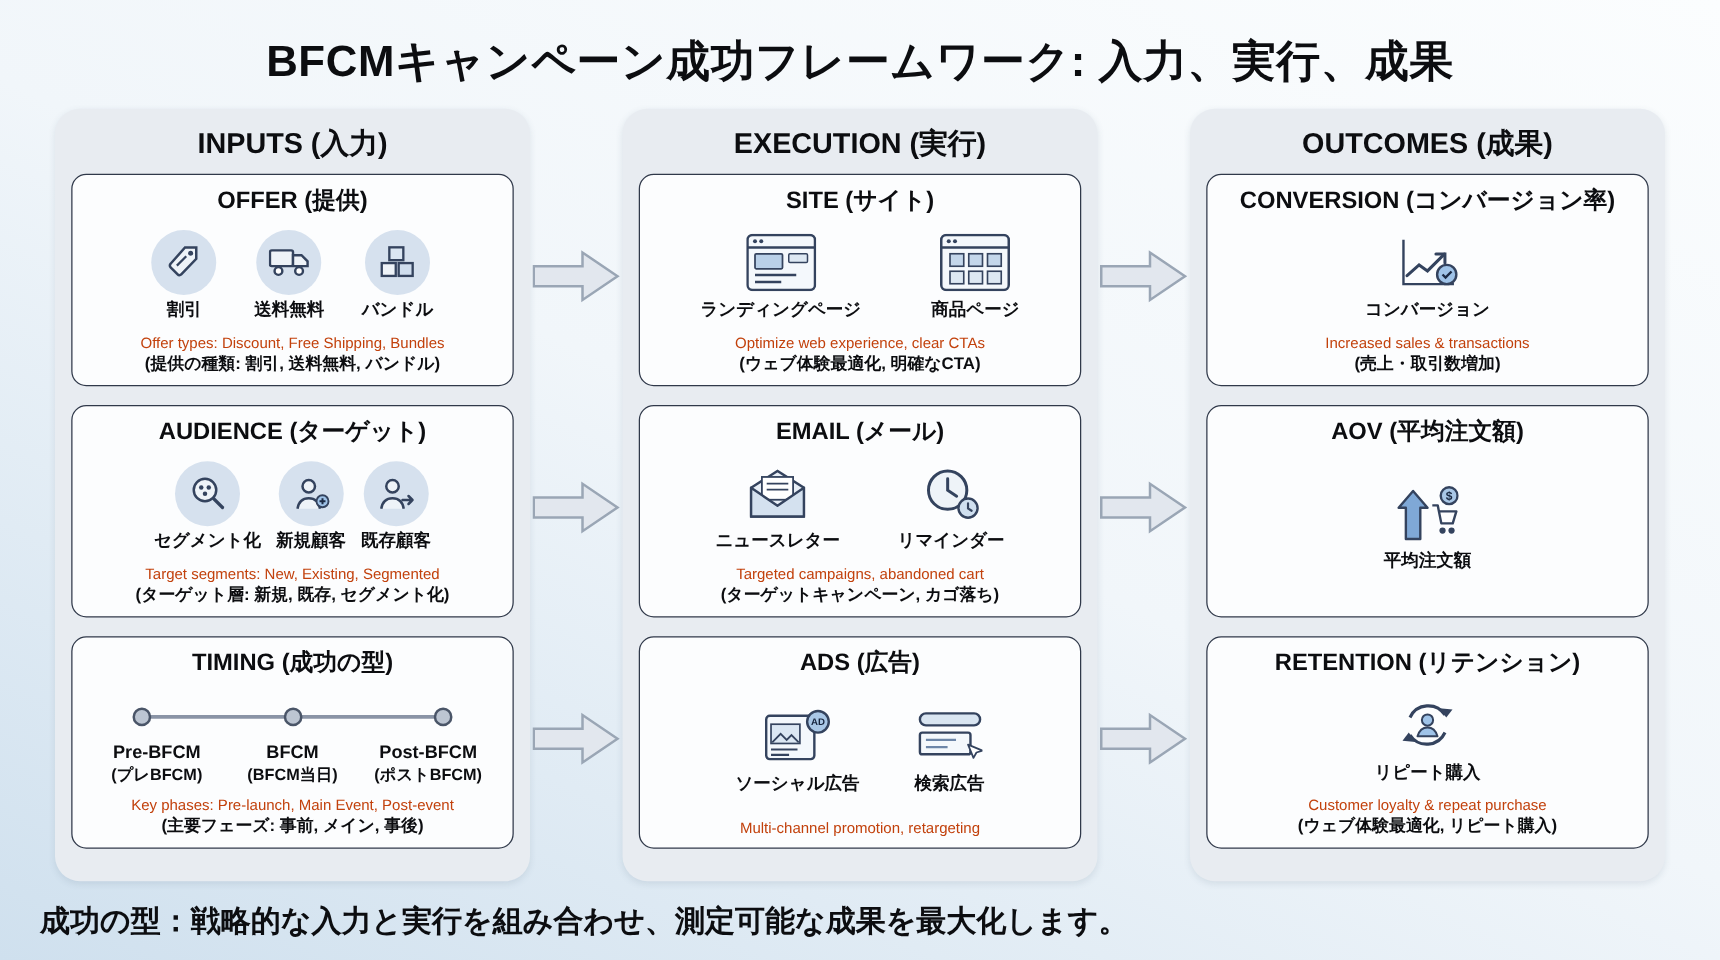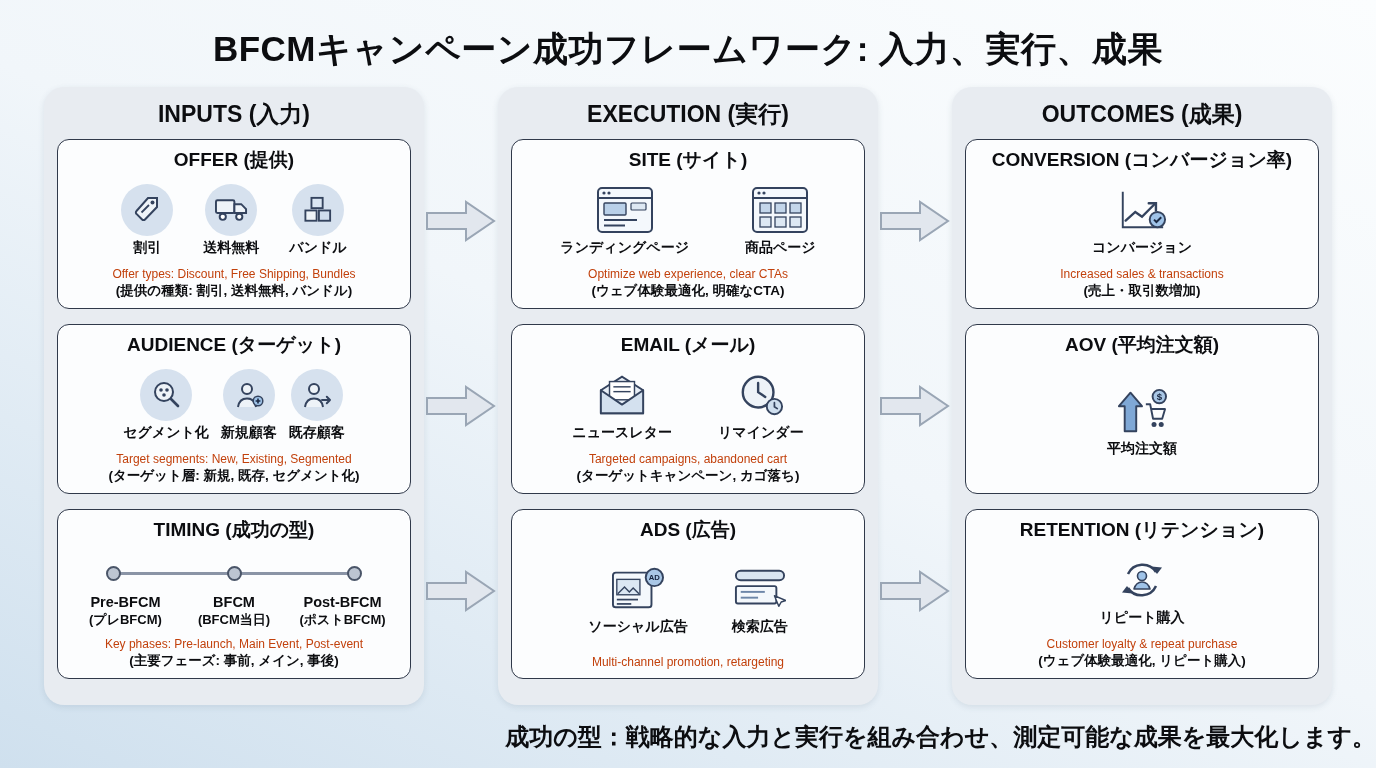--- a/index.html
+++ b/index.html
@@ -128,21 +128,21 @@
     width: 74px;
     flex: none;
     padding-top: 49px;
   }
   .arrow-slot {
     height: 170px;
     margin-bottom: 15px;
     display: flex; align-items: center; justify-content: center;
   }
   .footer {
-    text-align: right;
+    text-align: left;
     font-size: 24px;
     font-weight: 800;
     margin-top: 16px;
     margin-left: 32px;
   }
   svg { display: block; }
 </style>
 </head>
 <body>
 

